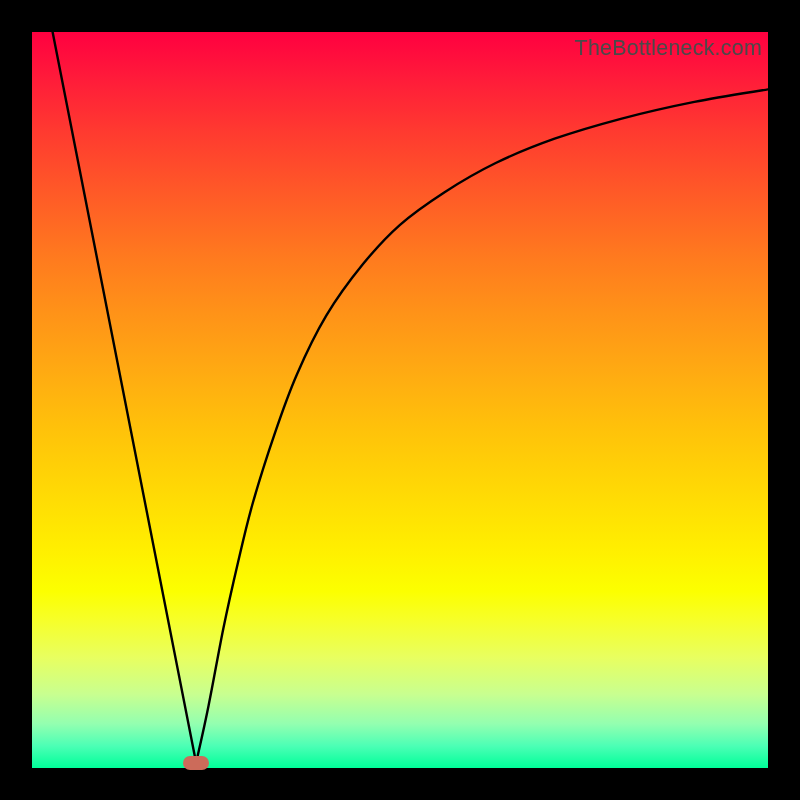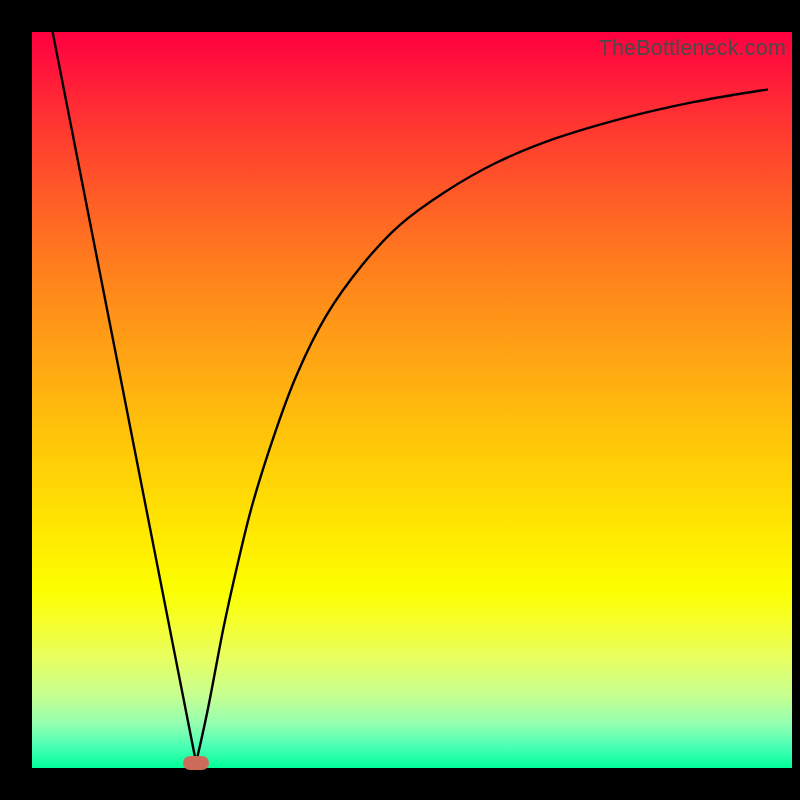--- a/index.html
+++ b/index.html
@@ -36,21 +36,20 @@
       #ffd805 62%,
       #ffee00 70%,
       #fcff00 76%,
       #f6ff2a 80%,
       #e8ff60 85%,
       #c8ff90 90%,
       #93ffb0 94%,
       #4cffb5 97%,
       #00ff99 100%
     );
-    padding-left: 24px;
   }
   .watermark {
     position: absolute;
     top: 4px;
     right: 6px;
     color: #4a4a4a;
     font-size: 21.5px;
     font-weight: 500;
     letter-spacing: 0.2px;
     pointer-events: none;

